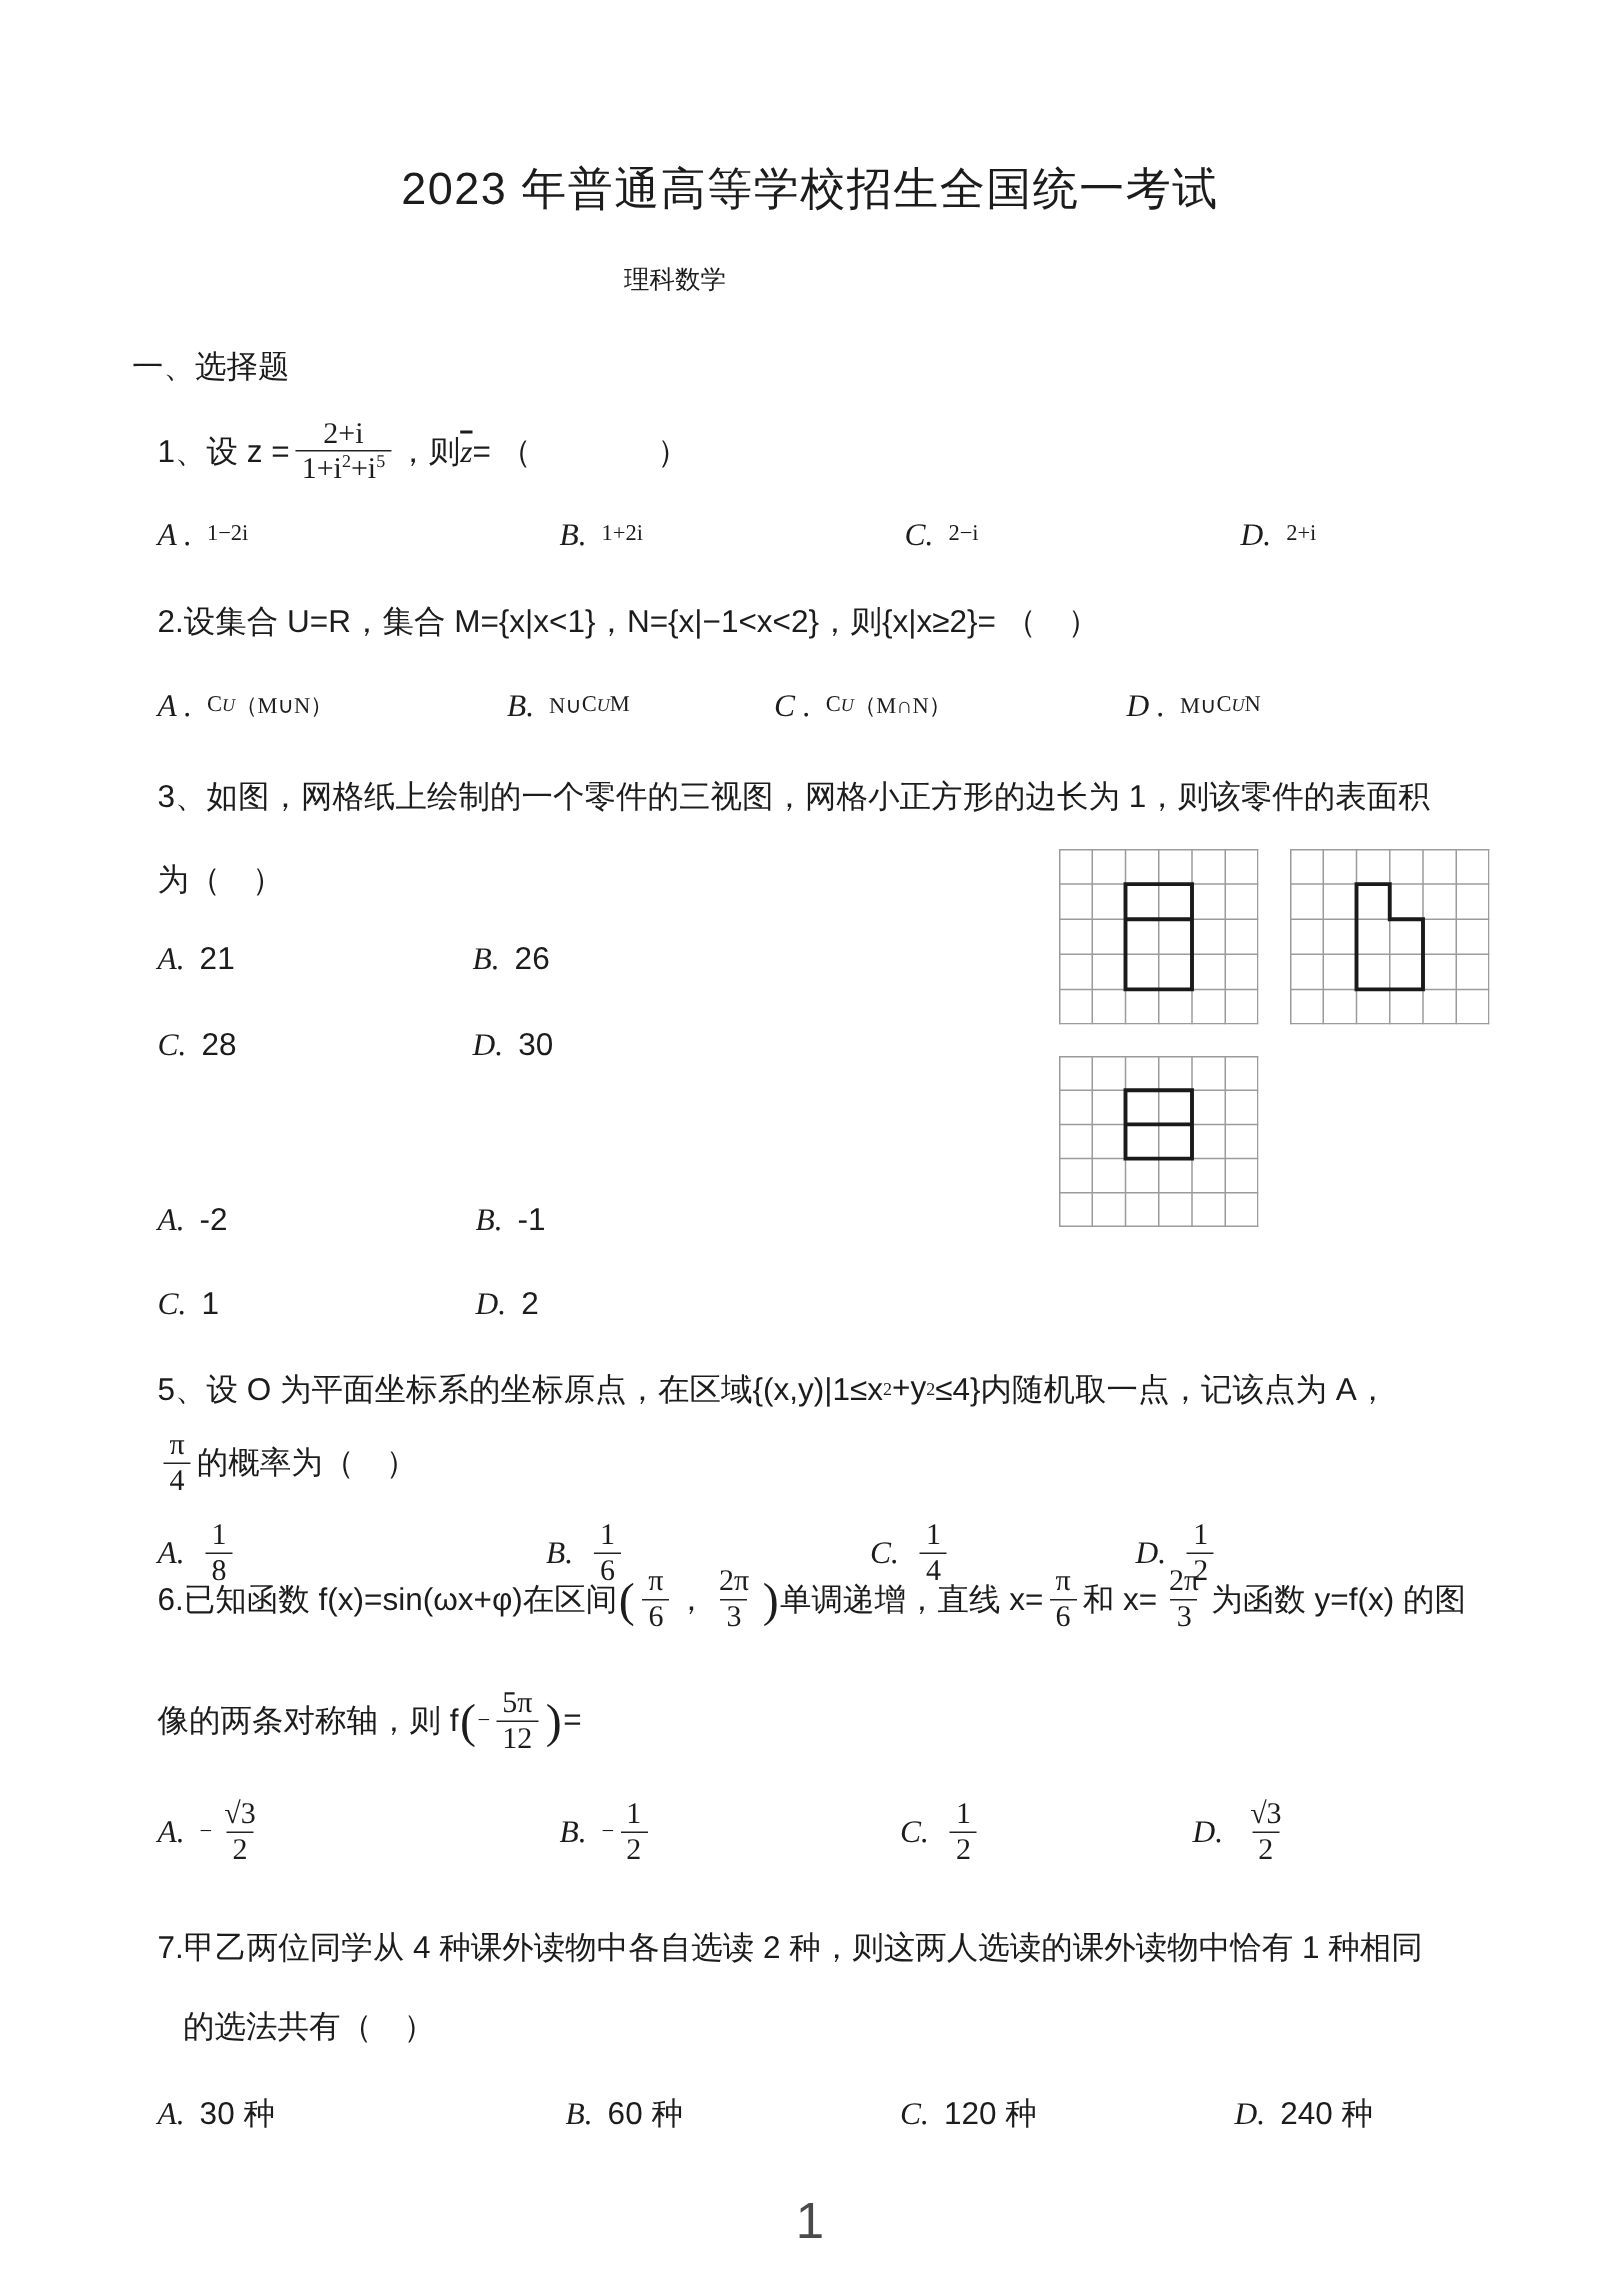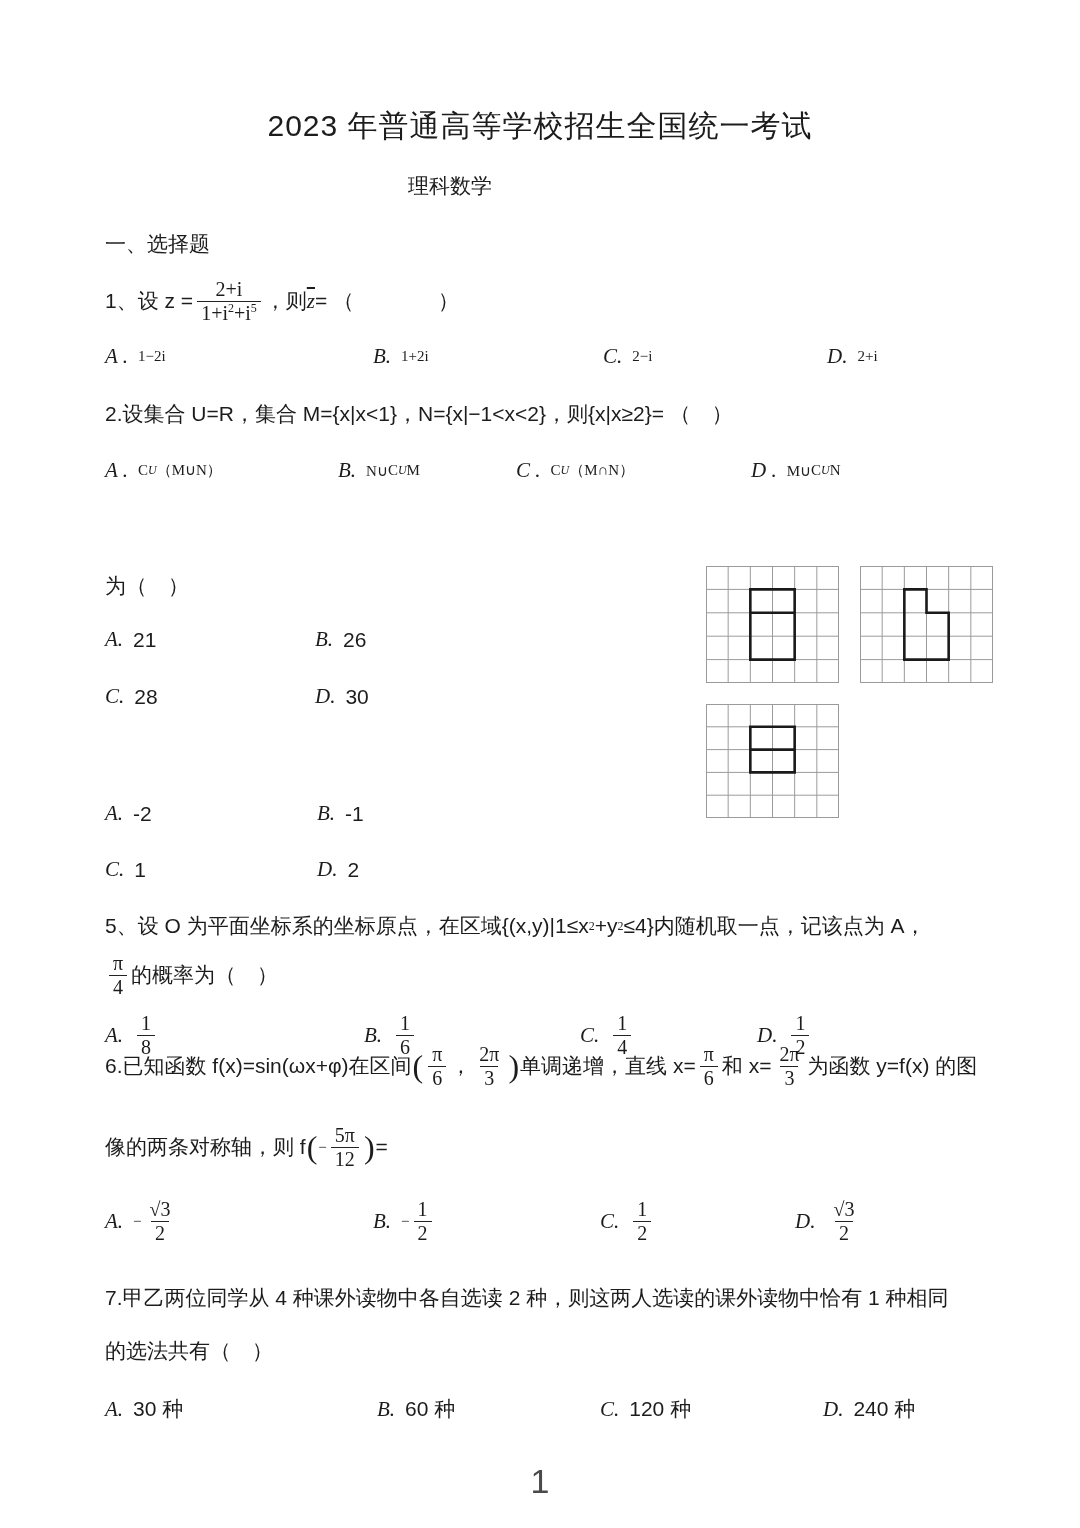--- a/index.html
+++ b/index.html
@@ -1,20 +1,20 @@
 <!DOCTYPE html>
 <html><head>
 <meta charset="utf-8">
 <style>
   html,body{margin:0;padding:0;background:#ffffff;}
   .page{position:relative;width:1080px;height:1528px;background:#ffffff;
         font-family:"Liberation Sans",sans-serif;color:#1c1c1c;overflow:hidden;padding-left:47px;}
   .ln{position:absolute;white-space:nowrap;font-size:21px;display:flex;align-items:center;}
   .title{left:0;width:1080px;justify-content:center;font-size:30px;letter-spacing:1px;}
-  .subtitle{left:0;width:900px;justify-content:center;font-size:21px;}
+  .subtitle{left:0;width:900px;justify-content:center;font-size:17px;}
   .row{position:absolute;left:0;width:1080px;}
   .opt{position:absolute;display:flex;align-items:center;white-space:nowrap;font-size:21px;}
   .olab{font-family:"Liberation Serif",serif;font-style:italic;margin-right:10px;}
   .oval{font-size:21px;}
   .omath{font-family:"Liberation Serif",serif;font-size:15px;}
   .frac{display:inline-flex;flex-direction:column;align-items:center;
         font-family:"Liberation Serif",serif;line-height:1.12;margin:0 4px;}
   .fnum,.fden{padding:0 4px;font-size:20px;text-align:center;}
   .fden{border-top:1.5px solid #222;}
   sup{font-size:12px;font-family:"Liberation Serif",serif;}
@@ -26,21 +26,21 @@
   .pagenum{position:absolute;left:0;width:1080px;text-align:center;font-size:34px;color:#4a4a4a;
            font-family:"Liberation Sans",sans-serif;}
 </style>
 </head>
 <body>
 
 <div class="page">
 
   <div class="ln title" style="top:108px;height:36px">2023 年普通高等学校招生全国统一考试</div>
   <div class="ln subtitle" style="top:172px;height:28px">理科数学</div>
-  <div class="ln" style="left:105px;top:230px;height:28px">一、选择题</div>
+  <div class="ln" style="left:88px;top:230px;height:28px">一、选择题</div>
 
   <div class="ln" style="left:105px;top:268px;height:66px">
     <span>1、设 z = </span>
     <span class="frac">
       <span class="fnum">2+i</span>
       <span class="fden"><span>1+i</span><sup>2</sup><span>+i</span><sup>5</sup></span>
     </span>
     <span>，则 </span>
     <span class="ol">z</span>
     <span> = （　　　　）</span>
@@ -89,20 +89,21 @@
       </span>
     <span class="opt" style="left:751px">
         <span class="olab">D .</span>
         <span class="omath">M∪</span>
         <span class="omath">C</span>
         <sub>U</sub>
         <span class="omath">N</span>
       </span>
   </div>
 
+  <div class="ln" style="left:105px;top:516px;height:30px">3、如图，网格纸上绘制的一个零件的三视图，网格小正方形的边长为 1，则该零件的表面积</div>
   <div class="ln" style="left:105px;top:571px;height:30px">为（　）</div>
   <div class="row" style="top:627px;height:30px">
     <span class="opt" style="left:105px">
         <span class="olab">A.</span>
         <span class="oval">21</span>
       </span>
     <span class="opt" style="left:315px">
         <span class="olab">B.</span>
         <span class="oval">26</span>
       </span>
@@ -306,21 +307,21 @@
         <span class="olab">D.</span>
         <span class="omath"></span>
         <span class="frac">
           <span class="fnum">√3</span>
           <span class="fden">2</span>
         </span>
       </span>
   </div>
 
   <div class="ln" style="left:105px;top:1283px;height:30px">7.甲乙两位同学从 4 种课外读物中各自选读 2 种，则这两人选读的课外读物中恰有 1 种相同</div>
-  <div class="ln" style="left:105px;top:1336px;height:30px">的选法共有（　）</div>
+  <div class="ln" style="left:122px;top:1336px;height:30px">的选法共有（　）</div>
   <div class="row" style="top:1395px;height:30px">
     <span class="opt" style="left:105px">
         <span class="olab">A.</span>
         <span class="oval">30 种</span>
       </span>
     <span class="opt" style="left:377px">
         <span class="olab">B.</span>
         <span class="oval">60 种</span>
       </span>
     <span class="opt" style="left:600px">

